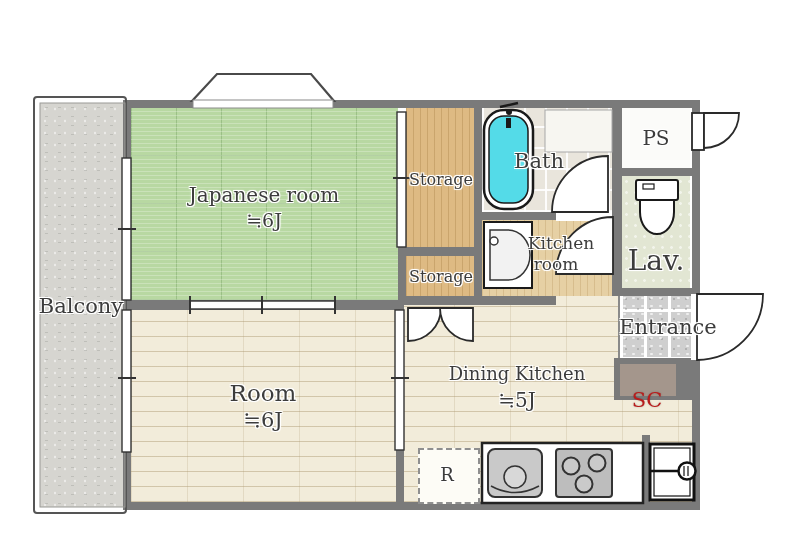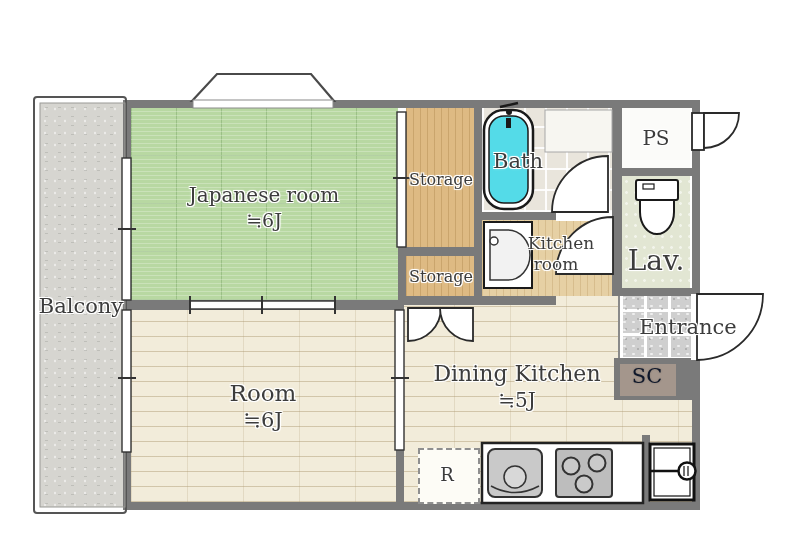--- a/index.html
+++ b/index.html
@@ -178,26 +178,26 @@
       <line x1="684" y1="466" x2="684" y2="476" stroke="#111" stroke-width="1.2"></line>
       <line x1="688" y1="466" x2="688" y2="476" stroke="#111" stroke-width="1.2"></line>
     </g>
   </svg>
 
   <div class="lbl" style="left:81px;top:306px;font-size:21px;">Balcony</div>
   <div class="lbl" style="left:264px;top:195px;font-size:20px;">Japanese room</div>
   <div class="lbl" style="left:264px;top:220px;font-size:19px;">≒6J</div>
   <div class="lbl" style="left:441px;top:180px;font-size:16px;">Storage</div>
   <div class="lbl" style="left:441px;top:277px;font-size:16px;">Storage</div>
-  <div class="lbl" style="left:518px;top:161px;font-size:21px;">Bath</div>
+  <div class="lbl" style="left:539px;top:161px;font-size:21px;">Bath</div>
   <div class="lbl" style="left:656px;top:138px;font-size:20px;">PS</div>
   <div class="lbl" style="left:656px;top:261px;font-size:28px;">Lav.</div>
   <div class="lbl" style="left:561px;top:243px;font-size:17px;">Kitchen</div>
   <div class="lbl" style="left:556px;top:264px;font-size:17px;">room</div>
-  <div class="lbl" style="left:668px;top:327px;font-size:21px;margin-left:20px;">Entrance</div>
-  <div class="lbl" style="left:647px;top:376px;font-size:21px;color:#0f172a;text-shadow:0 0 2px rgba(0,0,0,.25);">SC</div>
-  <div class="lbl" style="left:517px;top:374px;font-size:22px;">Dining Kitchen</div>
+  <div class="lbl" style="left:668px;top:327px;font-size:21px;">Entrance</div>
+  <div class="lbl" style="left:647px;top:400px;font-size:21px;color:#b91c1c;text-shadow:0 0 2px rgba(0,0,0,.25);">SC</div>
+  <div class="lbl" style="left:517px;top:374px;font-size:18px;">Dining Kitchen</div>
   <div class="lbl" style="left:517px;top:400px;font-size:20px;">≒5J</div>
   <div class="lbl" style="left:263px;top:393px;font-size:23px;">Room</div>
   <div class="lbl" style="left:263px;top:420px;font-size:21px;">≒6J</div>
   <div class="lbl" style="left:447px;top:475px;font-size:18px;">R</div>
 
 </div>
 
 </body></html>

